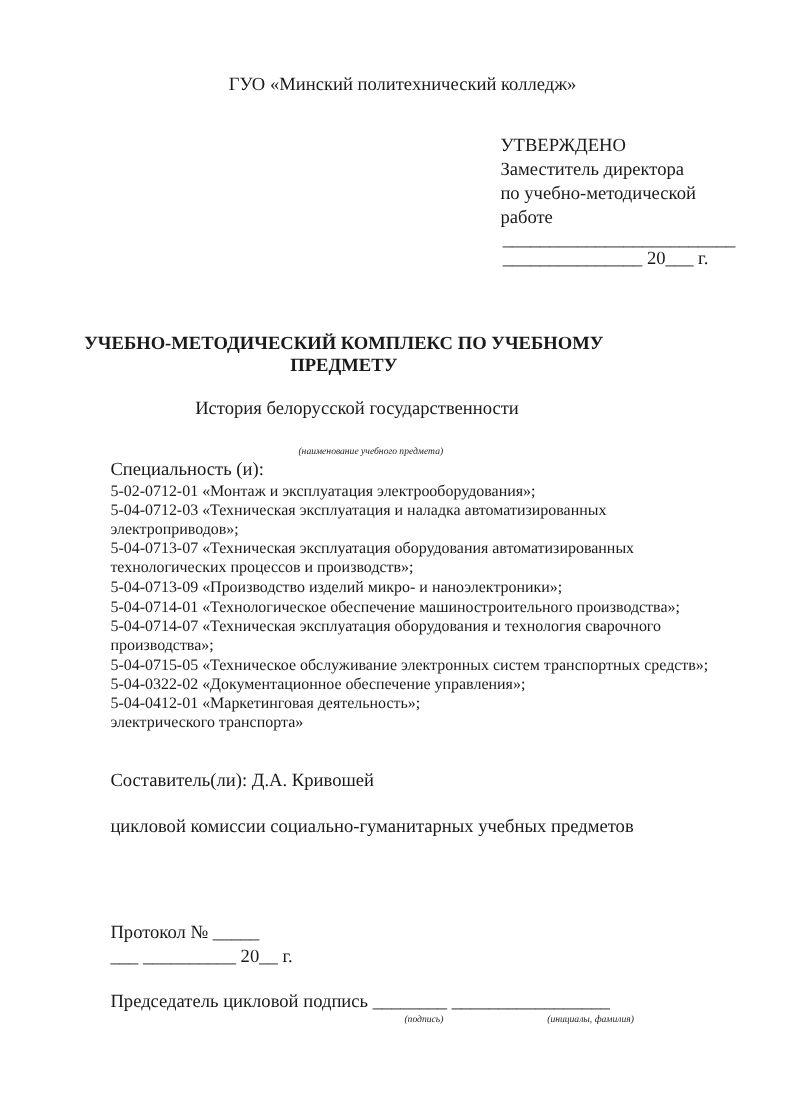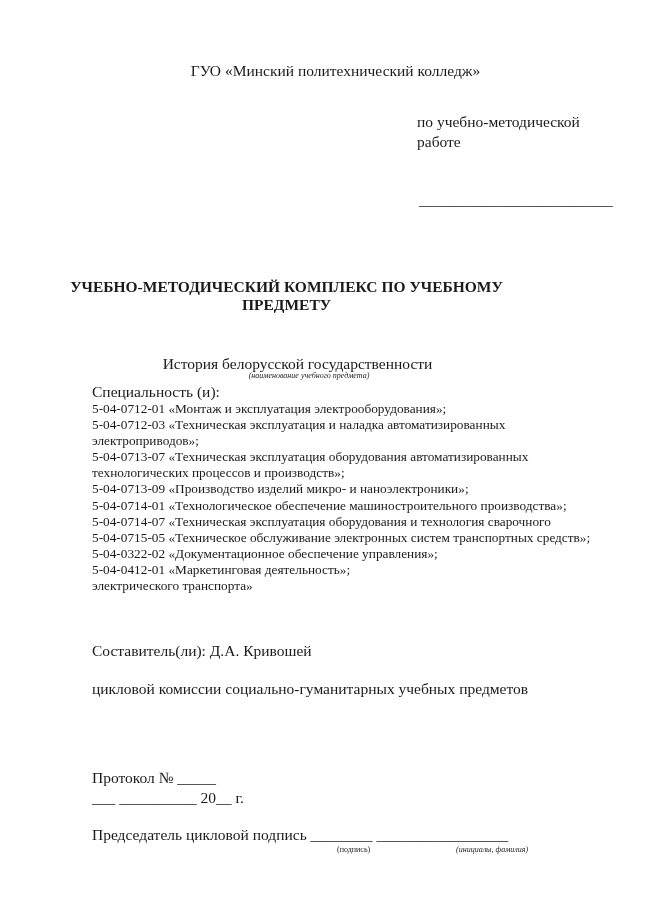--- a/index.html
+++ b/index.html
@@ -6,65 +6,69 @@
     body {
       width: 671px; height: 922px; position: relative; overflow: hidden;
       font-family: "Liberation Serif", serif; color: #1a1a1a;
     }
     .abs { position: absolute; white-space: nowrap; }
     .org { left: 0; width: 671px; top: 62px; text-align: center; font-size: 15.5px; }
     .approve { left: 417px; top: 112px; font-size: 15.5px; line-height: 20px; }
     .approve .line { white-space: nowrap; }
     .sig-lines { left: 419px; top: 192px; font-size: 15.5px; line-height: 16px; }
     .title { left: 0; width: 573px; top: 278px; text-align: center; font-weight: bold; font-size: 15.5px; line-height: 18px; }
-    .subject { left: 0; width: 595px; top: 355px; text-align: center; font-size: 15.5px; }
+    .subject { left: 0; width: 595px; top: 332px; text-align: center; font-size: 15.5px; }
     .subject-hint { left: 0; width: 618px; top: 371px; text-align: center; font-size: 8px; font-style: italic; }
     .spec-head { left: 92px; top: 383px; font-size: 15.5px; }
     .spec-list { left: 92px; top: 401px; font-size: 13.3px; line-height: 16.1px; width: 560px; white-space: normal; }
     .spec-list div { white-space: nowrap; }
     .author { left: 92px; top: 642px; font-size: 15.5px; }
     .reviewed { left: 92px; top: 679px; font-size: 15.5px; line-height: 20px; }
     .protocol { left: 92px; top: 768px; font-size: 15.5px; line-height: 20px; }
     .chair { left: 92px; top: 826px; font-size: 15.5px; }
-    .hint-sign { left: 337px; top: 845px; font-size: 8px; }
+    .hint-sign { left: 337px; top: 845px; font-size: 8px; font-style: italic; }
     .hint-name { left: 456px; top: 845px; font-size: 8px; font-style: italic; }
   </style>
 </head>
 <body>
 
 <div class="abs org">ГУО «Минский политехнический колледж»</div>
 
 <div class="abs approve">
+  <div class="line">УТВЕРЖДЕНО</div>
+  <div class="line">Заместитель директора</div>
   <div class="line">по учебно-методической</div>
   <div class="line">работе</div>
 </div>
 
 <div class="abs sig-lines">
   <div>_________________________</div>
+  <div>_______________  20___ г.</div>
 </div>
 
 <div class="abs title">
   <div>УЧЕБНО-МЕТОДИЧЕСКИЙ КОМПЛЕКС ПО УЧЕБНОМУ</div>
   <div>ПРЕДМЕТУ</div>
 </div>
 
 <div class="abs subject">История белорусской государственности</div>
 <div class="abs subject-hint">(наименование  учебного  предмета)</div>
 
 <div class="abs spec-head">Специальность (и):</div>
 
 <div class="abs spec-list">
-  <div>5-04-0712-01 «Монтаж и эксплуатация электрооборудования»;</div>
+  <div>5-02-0712-01 «Монтаж и эксплуатация электрооборудования»;</div>
   <div>5-04-0712-03 «Техническая эксплуатация и наладка автоматизированных</div>
   <div>электроприводов»;</div>
   <div>5-04-0713-07 «Техническая эксплуатация оборудования автоматизированных</div>
   <div>технологических процессов и производств»;</div>
   <div>5-04-0713-09 «Производство изделий микро- и наноэлектроники»;</div>
   <div>5-04-0714-01 «Технологическое обеспечение машиностроительного производства»;</div>
   <div>5-04-0714-07 «Техническая эксплуатация оборудования и технология сварочного</div>
+  <div>производства»;</div>
   <div>5-04-0715-05 «Техническое обслуживание электронных систем транспортных средств»;</div>
   <div>5-04-0322-02 «Документационное обеспечение управления»;</div>
   <div>5-04-0412-01 «Маркетинговая деятельность»;</div>
   <div>электрического транспорта»</div>
 </div>
 
 <div class="abs author">Составитель(ли): Д.А. Кривошей</div>
 
 <div class="abs reviewed">
   <div>цикловой комиссии социально-гуманитарных учебных предметов</div>

